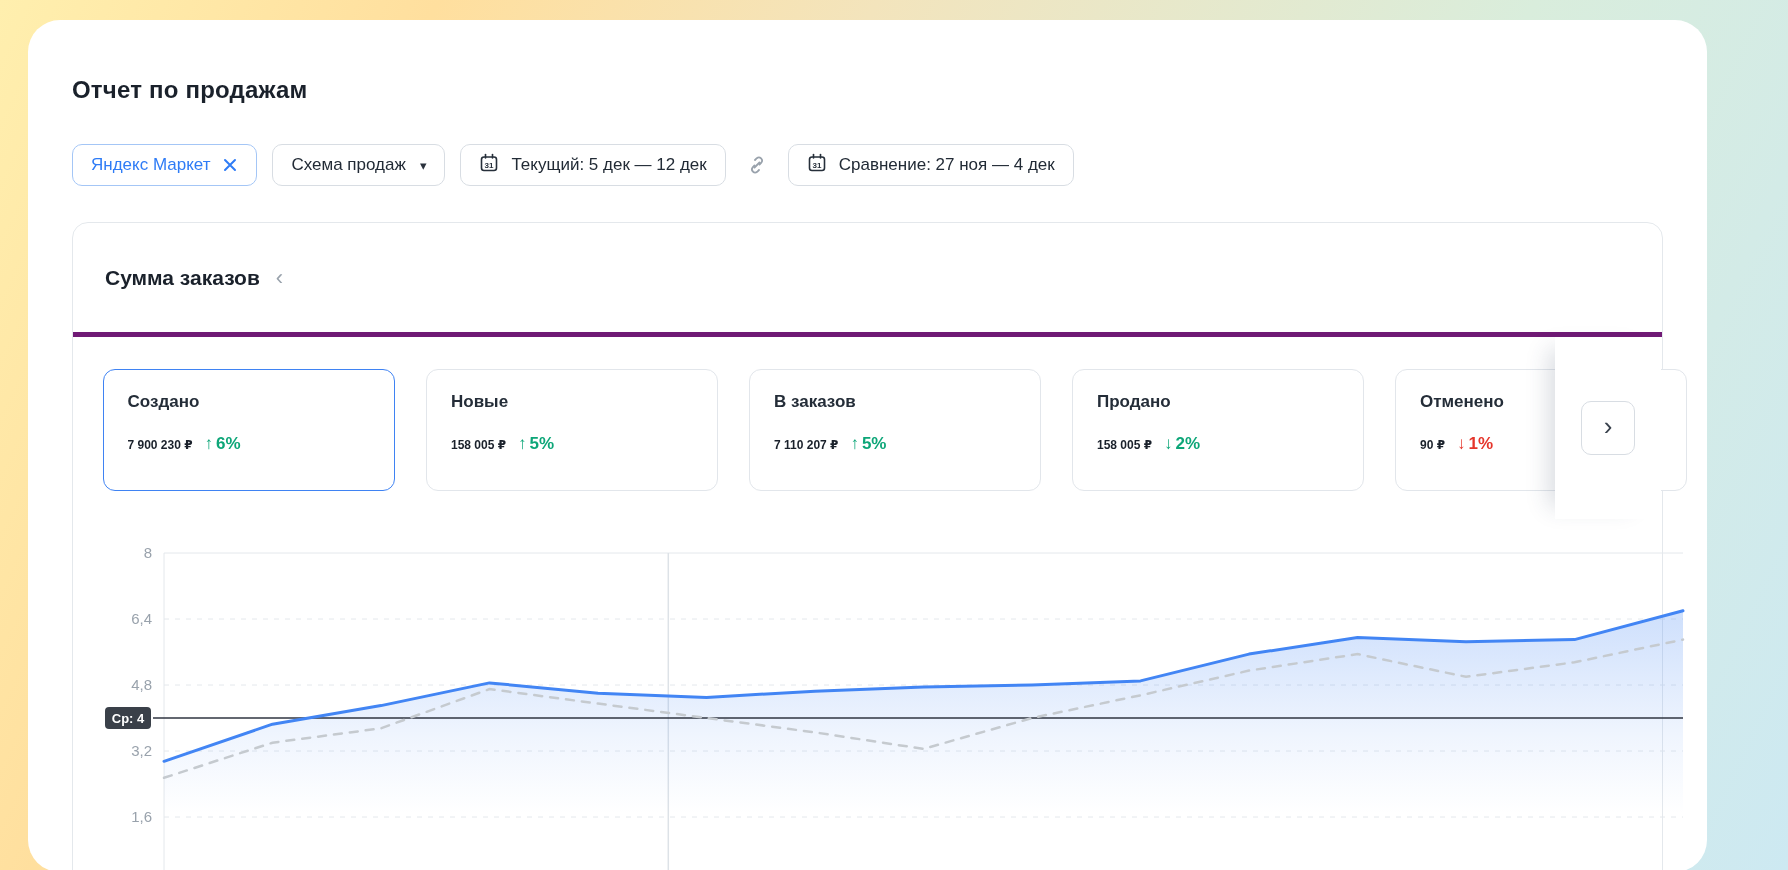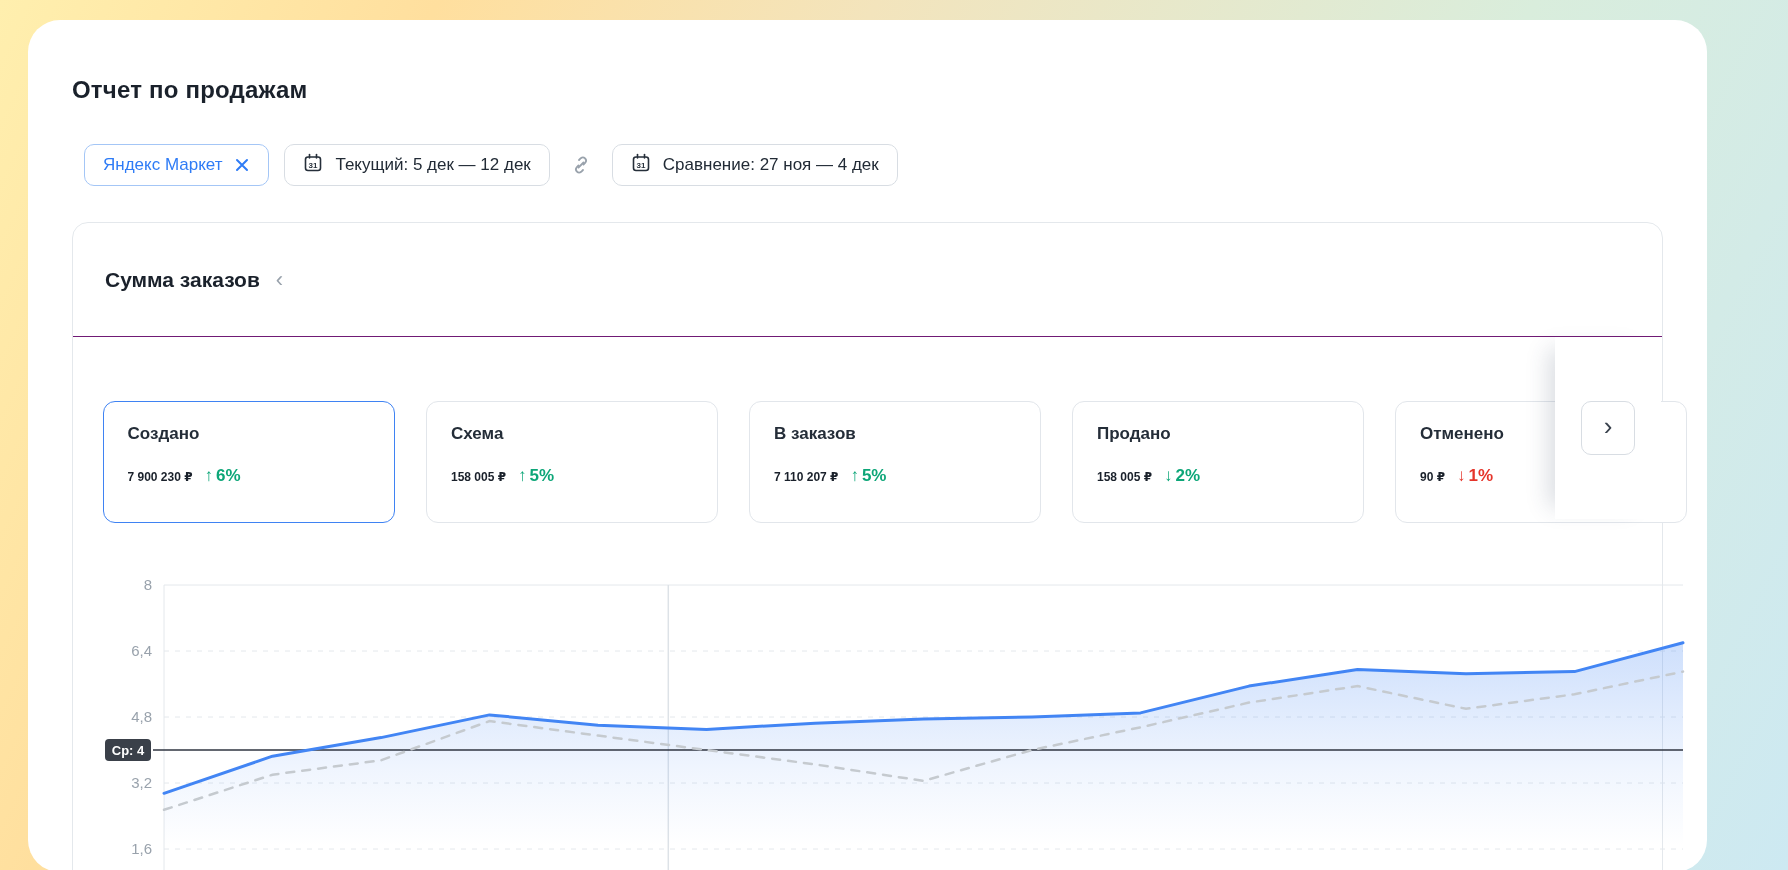--- a/index.html
+++ b/index.html
@@ -15,21 +15,21 @@
   .page-title{
     margin:56px 0 0 44px;font-size:24px;line-height:28px;font-weight:700;color:#1A212B;letter-spacing:.2px;
   }
   
   .filters{margin:40px 0 0 44px;display:flex;align-items:center;gap:15px;height:42px;}
   .btn{
     height:42px;box-sizing:border-box;border:1px solid #D8DDE3;border-radius:10px;background:#fff;
     display:inline-flex;align-items:center;gap:12px;padding:0 18px;font-size:17px;color:#222B36;cursor:pointer;
     font-family:inherit;white-space:nowrap;
   }
-  .chip{border-color:#A4C6F6;color:#2F7CF6;gap:12px;font-weight:500;margin-left:12px;}
+  .chip{border-color:#A4C6F6;color:#2F7CF6;gap:12px;font-weight:500;}
   .chip .x-icon{display:inline-flex;cursor:pointer;}
   .caret{font-size:13px;color:#29313C;margin-left:2px;}
   .segment{
     display:flex;align-items:stretch;border:1px solid #D8DDE3;border-radius:10px;background:#fff;
     height:42px;box-sizing:border-box;
   }
   .seg-item{
     display:flex;align-items:center;justify-content:center;padding:0 20px;font-size:17px;color:#222B36;
     background:transparent;border:none;cursor:pointer;font-family:inherit;box-sizing:border-box;white-space:nowrap;
   }
@@ -39,33 +39,33 @@
   }
   .seg-item.selected + .seg-item{border-left:none;}
   .link-wrap{display:flex;align-items:center;justify-content:center;width:32px;}
   
   .section{
     margin:36px 44px 0;border:1px solid #E4E8EC;border-radius:16px;position:relative;height:700px;
     box-sizing:border-box;background:#fff;
   }
   .section-header{
     height:114px;box-sizing:border-box;display:flex;align-items:center;justify-content:space-between;
-    padding:0 32px;border-bottom:1px solid #701a75;
+    padding:0 32px;border-bottom:5px solid #701a75;
   }
   .section-title-wrap{display:flex;align-items:center;gap:16px;}
   .section-title{margin:0;font-size:21px;font-weight:700;color:#1A212B;}
   .collapse{font-size:22px;color:#99A2AC;cursor:pointer;line-height:1;}
   .header-controls{display:flex;gap:26px;}
   .segment.lg{height:46px;}
   .segment.lg .seg-item{font-size:17px;padding:0 26px;}
   
   .metrics{margin:32px 30px 0;display:flex;gap:31px;position:relative;}
   .metric{
     width:292px;height:122px;box-sizing:border-box;border:1px solid #E2E6EB;border-radius:12px;
-    padding:22px 24px;background:#fff;cursor:pointer;flex:none;margin-top:32px;
+    padding:22px 24px;background:#fff;cursor:pointer;flex:none;
   }
   .metric.selected{border:1.5px solid #3F83F3;padding:21.5px 23.5px;}
   .m-label{font-size:17px;font-weight:600;color:#242D38;}
   .m-value-row{margin-top:22px;display:flex;align-items:baseline;gap:12px;}
   .m-value{font-size:12px;font-weight:700;color:#1A212B;white-space:nowrap;}
   .m-delta{font-size:17px;font-weight:600;display:inline-flex;gap:3px;align-items:baseline;}
   .m-delta.pos{color:#0DA678;}
   .m-delta.neg{color:#E5352B;}
   
   .next-overlay{
@@ -93,20 +93,24 @@
 
     <div class="btn chip">
       <span>Яндекс Маркет</span>
       <span class="x-icon">
         <svg width="16" height="16" viewBox="0 0 16 16">
             <path d="M3 3 L13 13 M13 3 L3 13" stroke="#2F7CF6" stroke-width="2" stroke-linecap="round"></path>
           </svg>
       </span>
     </div>
 
+    <button class="btn">
+      <span>Схема продаж</span>
+      <span class="caret">▾</span>
+    </button>
 
 
     <button class="btn">
       <span>
         <svg width="20" height="20" viewBox="0 0 20 20" fill="none">
           <rect x="2.5" y="4" width="15" height="13.5" rx="2.5" stroke="#262F3A" stroke-width="1.6"></rect>
           <line x1="6.5" y1="1.5" x2="6.5" y2="5" stroke="#262F3A" stroke-width="1.6" stroke-linecap="round"></line>
           <line x1="13.5" y1="1.5" x2="13.5" y2="5" stroke="#262F3A" stroke-width="1.6" stroke-linecap="round"></line>
           <text x="10" y="14.5" text-anchor="middle" font-size="8" font-weight="bold" fill="#262F3A">31</text>
         </svg>
@@ -152,21 +156,21 @@
         <div class="m-value-row">
           <span class="m-value">7 900 230 ₽</span>
           <span class="m-delta pos">
             <span>↑</span>
             <span>6%</span>
           </span>
         </div>
       </div>
 
       <div class="metric">
-        <div class="m-label">Схема</div>
+        <div class="m-label">Новые</div>
         <div class="m-value-row">
           <span class="m-value">158 005 ₽</span>
           <span class="m-delta pos">
             <span>↑</span>
             <span>5%</span>
           </span>
         </div>
       </div>
 
       <div class="metric">

